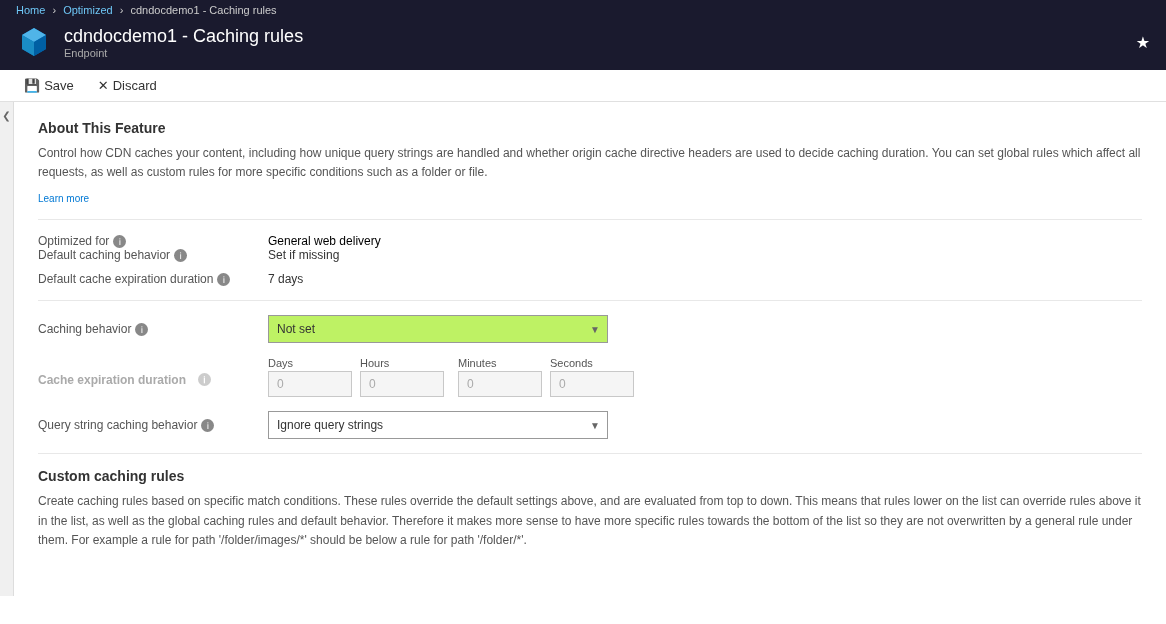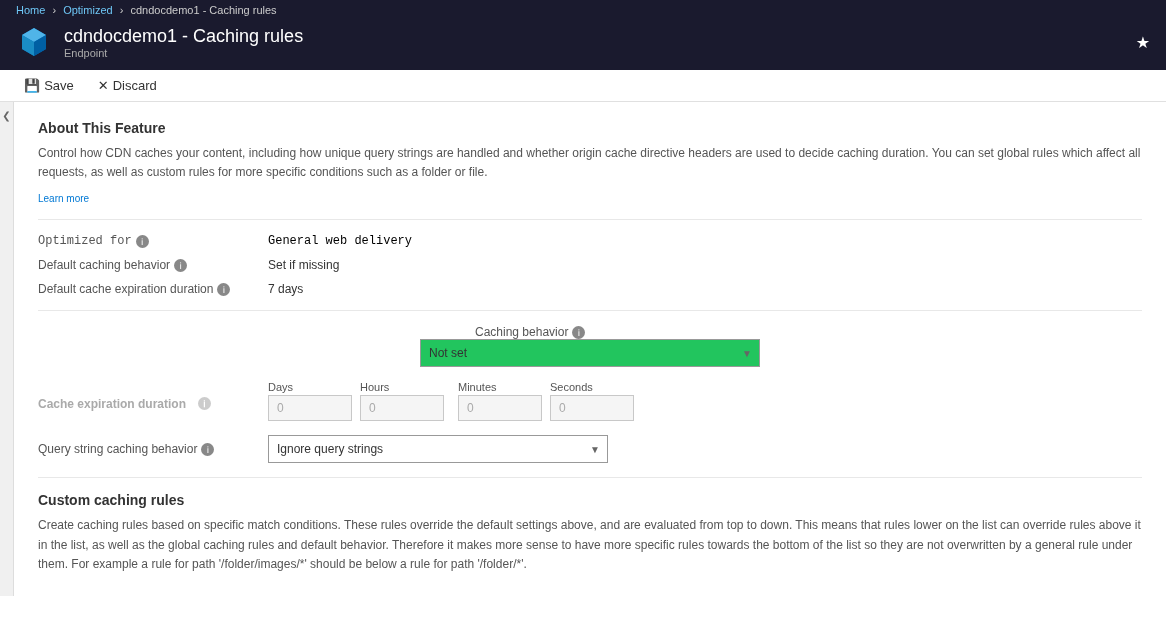--- a/index.html
+++ b/index.html
@@ -55,21 +55,21 @@
     <div>
       <div style="font-size:14px; font-weight:600; margin-bottom:8px;">About This Feature</div>
       <div style="font-size:12px; color:#555; line-height:1.6; margin-bottom:8px;">Control how CDN caches your content, including how unique query strings are handled and whether origin cache directive headers are used to decide caching duration. You can set global rules which affect all requests, as well as custom rules for more specific conditions such as a folder or file.</div>
       <a href="#" style="color:#0078d4; font-size:10px; text-decoration:none;">Learn more</a>
     </div>
 
     <hr style="border:none; border-top:1px solid #e8e8e8; margin:14px 0;">
 
     <div>
 
-      <div style="display:flex; align-items:center; margin-bottom:10px;font-family:Liberation Mono, monospace;">
+      <div style="display:flex; align-items:center; ">
         <div style="width:230px; font-size:12px; color:#555; display:flex; align-items:center; gap:4px;">
           <span>Optimized for</span>
           <span style="width:13px; height:13px; border-radius:50%; background:#888; color:#fff; font-size:9px; display:inline-flex; align-items:center; justify-content:center; cursor:help;">ℹ</span>
         </div>
         <div style="font-size:12px; color:#000000;">General web delivery</div>
       </div>
 
       <div style="display:flex; align-items:center; margin-bottom:10px;">
         <div style="width:230px; font-size:12px; color:#555; display:flex; align-items:center; gap:4px;">
           <span>Default caching behavior</span>
@@ -84,27 +84,27 @@
           <span style="width:13px; height:13px; border-radius:50%; background:#888; color:#fff; font-size:9px; display:inline-flex; align-items:center; justify-content:center; cursor:help;">ℹ</span>
         </div>
         <div style="font-size:12px; color:#333;">7 days</div>
       </div>
     </div>
 
     <hr style="border:none; border-top:1px solid #e8e8e8; margin:14px 0;">
 
     <div>
 
-      <div style="display:flex; align-items:center; margin-bottom:14px;flex-direction:column;">
+      <div style="display:flex; align-items:center; margin-bottom:14px;">
         <div style="width:230px; font-size:12px; color:#555; display:flex; align-items:center; gap:4px;">
           <span>Caching behavior</span>
           <span style="width:13px; height:13px; border-radius:50%; background:#888; color:#fff; font-size:9px; display:inline-flex; align-items:center; justify-content:center; cursor:help;">ℹ</span>
         </div>
         <div style="position:relative; display:inline-block;">
-          <select style="appearance:none; -webkit-appearance:none; border:1px solid #999; padding:4px 28px 4px 8px; font-size:12px; background:#22c55e; cursor:pointer; outline:none; min-width:340px; height:28px; color:#333;">
+          <select style="appearance:none; -webkit-appearance:none; border:1px solid #999; padding:4px 28px 4px 8px; font-size:12px; background:#bef264; cursor:pointer; outline:none; min-width:340px; height:28px; color:#333;">
             <option>Not set</option>
             <option>Bypass cache</option>
             <option>Override</option>
             <option>Set if missing</option>
           </select>
           <span style="position:absolute; right:8px; top:50%; transform:translateY(-50%); font-size:10px; color:#666; pointer-events:none;">▼</span>
         </div>
       </div>
 
       <div style="display:flex; align-items:flex-start; margin-bottom:14px;">

